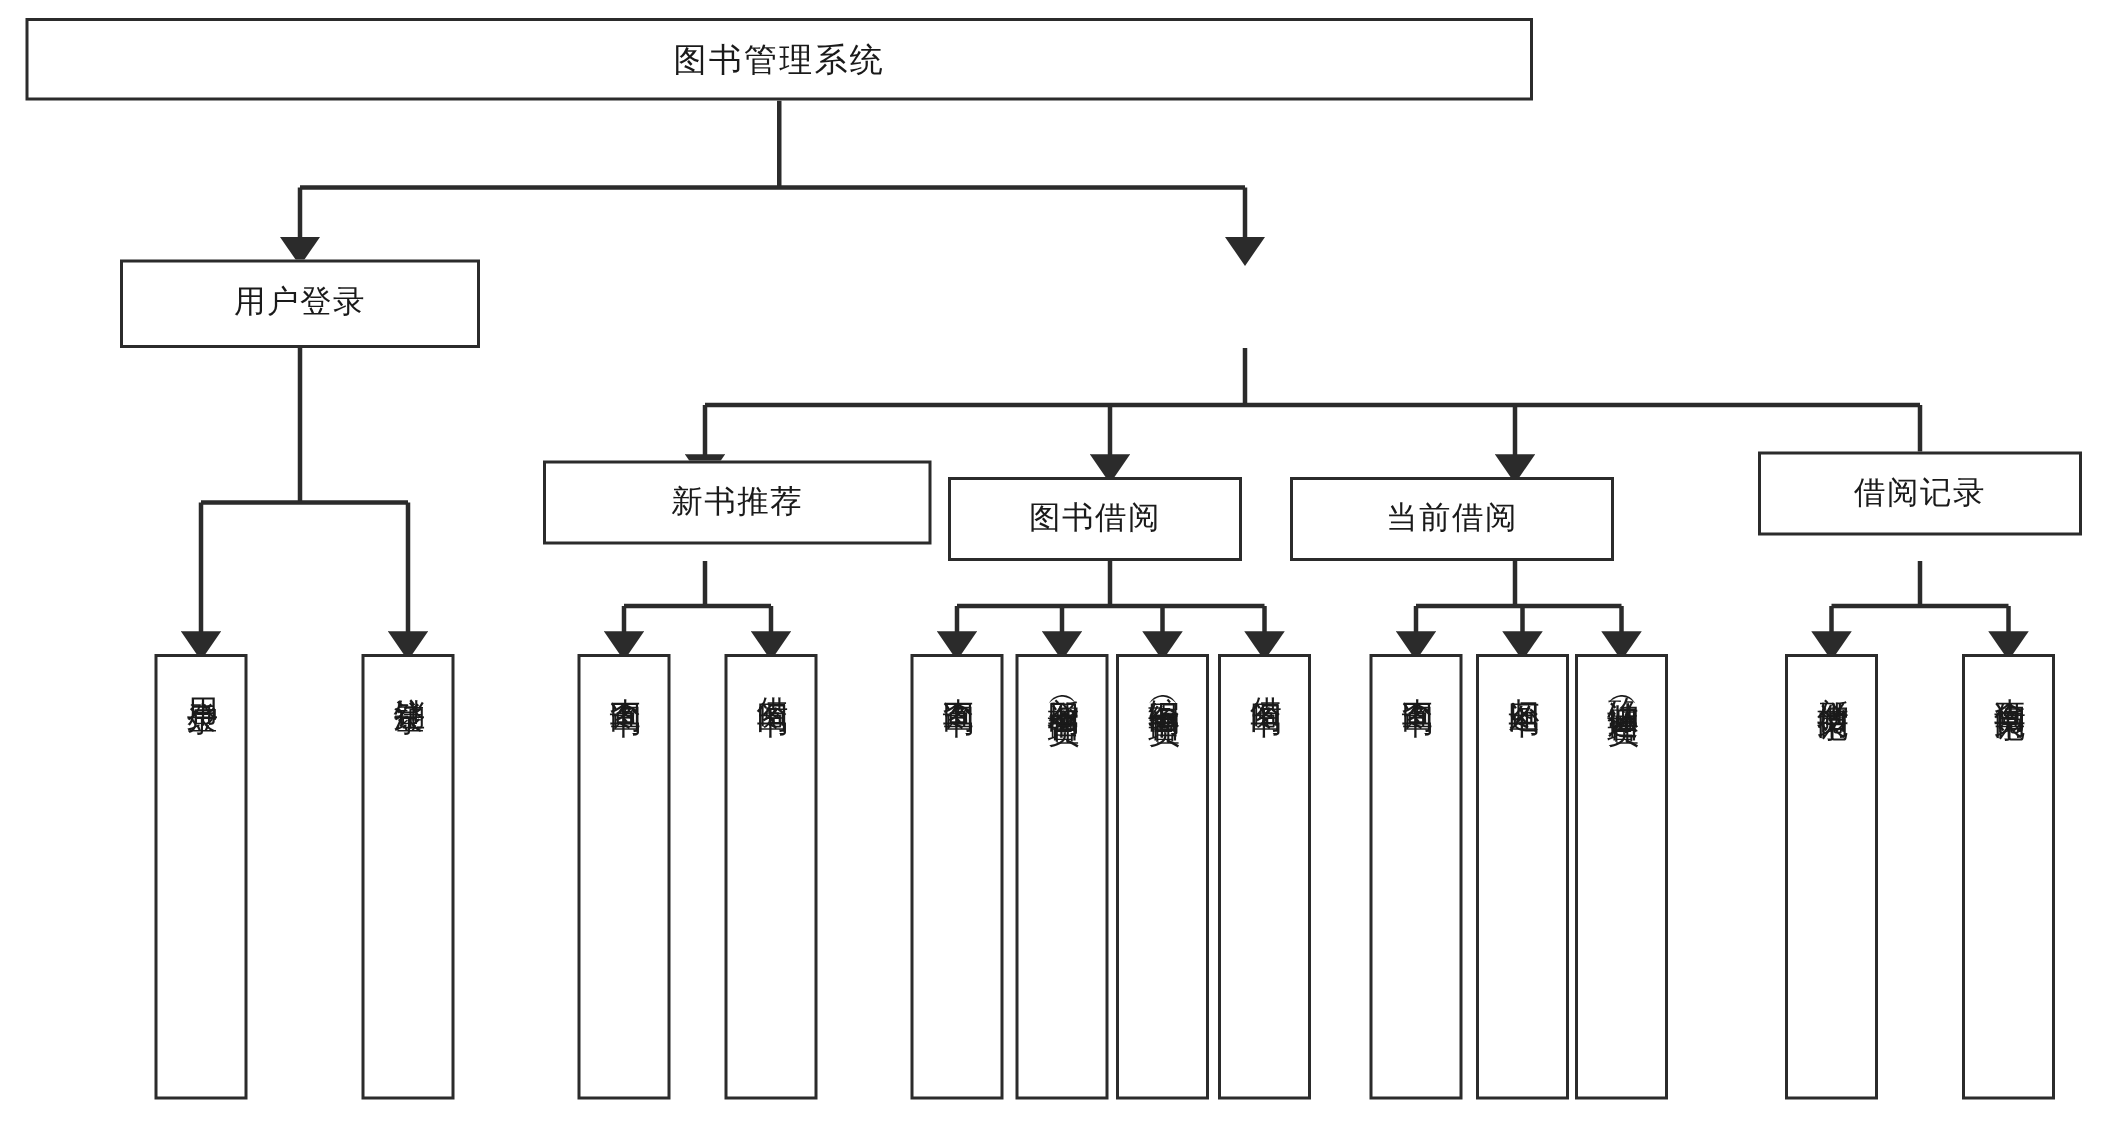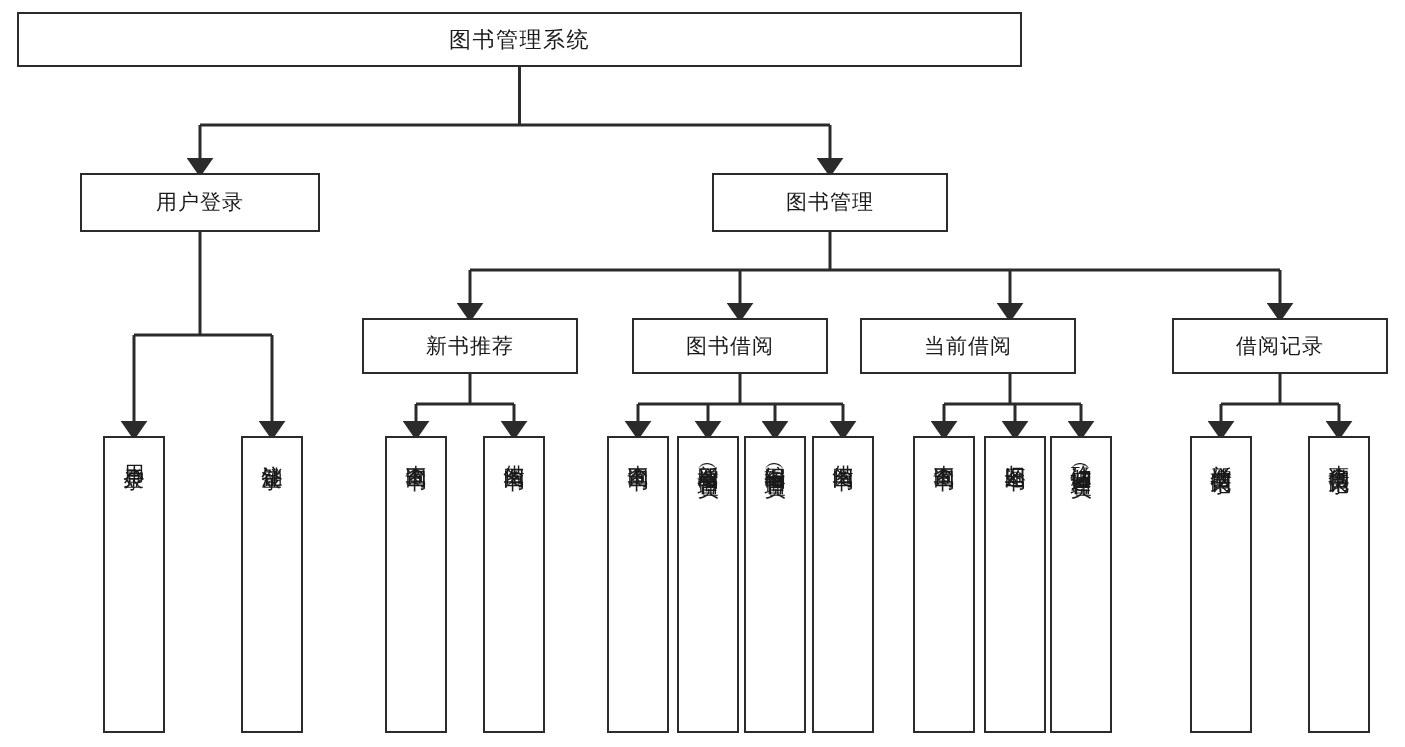--- a/index.html
+++ b/index.html
@@ -131,34 +131,31 @@
     </g>
   </svg>
 
   <div class="node h-node root" style="left:17px; top:12px; width:1005px; height:55px;">
     <span class="node-label">图书管理系统</span>
   </div>
 
   <div class="node h-node" style="left:80px; top:173px; width:240px; height:59px;">
     <span class="node-label">用户登录</span>
   </div>
-  <div class="node h-node" style="left:712px; top:173px; width:236px; height:59px;">
-    <span class="node-label">图书管理</span>
-  </div>
 
-  <div class="node h-node" style="left:362px; top:318px; width:216px; height:56px;">
+  <div class="node h-node" style="left:362px; top:307px; width:259px; height:56px;">
     <span class="node-label">新书推荐</span>
   </div>
   <div class="node h-node" style="left:632px; top:318px; width:196px; height:56px;">
     <span class="node-label">图书借阅</span>
   </div>
   <div class="node h-node" style="left:860px; top:318px; width:216px; height:56px;">
     <span class="node-label">当前借阅</span>
   </div>
-  <div class="node h-node" style="left:1172px; top:318px; width:216px; height:56px;">
+  <div class="node h-node" style="left:1172px; top:301px; width:216px; height:56px;">
     <span class="node-label">借阅记录</span>
   </div>
 
   <div class="node v-node" style="left:103px; top:436px; width:62px; height:297px;">
     <span class="node-label">用户登录</span>
   </div>
   <div class="node v-node" style="left:241px; top:436px; width:62px; height:297px;">
     <span class="node-label">注销登录</span>
   </div>
   <div class="node v-node" style="left:385px; top:436px; width:62px; height:297px;">

